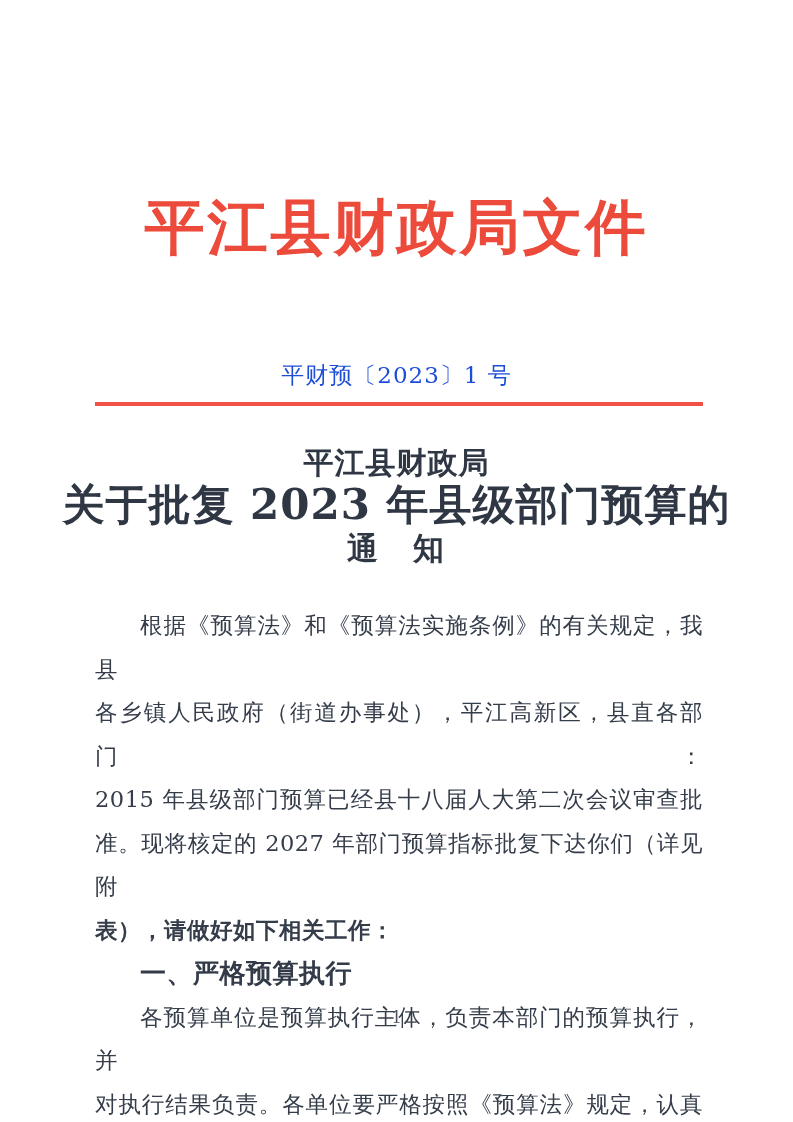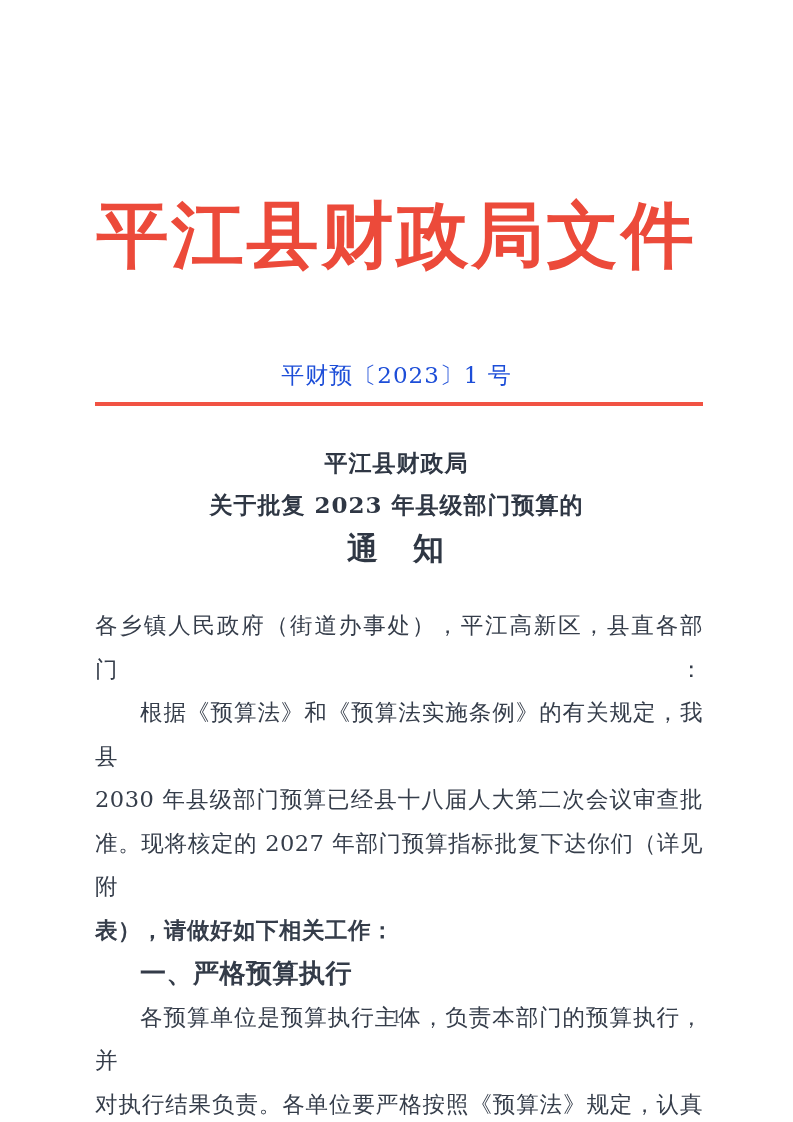--- a/index.html
+++ b/index.html
@@ -11,21 +11,21 @@
     background: #ffffff;
     overflow: hidden;
     font-family: "DejaVu Serif", "Liberation Serif", serif;
   }
   .header-title {
     position: absolute;
     top: 188px;
     left: 0;
     width: 100%;
     text-align: center;
-    font-size: 72px;
+    font-size: 60px;
     font-weight: bold;
     letter-spacing: 3px;
     color: #ec4a3a;
     font-family: Liberation Sans, sans-serif;
     white-space: nowrap;
   }
   .doc-number {
     position: absolute;
     top: 360px;
     left: 0;
@@ -45,22 +45,22 @@
   }
   .doc-title {
     position: absolute;
     top: 442px;
     left: 0;
     width: 100%;
     text-align: center;
     color: #2f3744;
     font-weight: bold;
   }
-  .doc-title .t1 { font-size: 23px; line-height: 42px; letter-spacing: 1px; }
-  .doc-title .t2 { font-size: 23px; line-height: 42px; letter-spacing: 1px; }
+  .doc-title .t1 { font-size: 30px; line-height: 42px; letter-spacing: 1px; }
+  .doc-title .t2 { font-size: 42px; line-height: 42px; letter-spacing: 1px; }
   .doc-title .t3 { font-size: 31px; line-height: 44px; letter-spacing: 2px; }
   .body-text {
     position: absolute;
     top: 604px;
     left: 95px;
     width: 608px;
     font-size: 22.5px;
     line-height: 43.5px;
     color: #353d4a;
     letter-spacing: 0.5px;
@@ -105,23 +105,23 @@
 
   <div class="red-line"></div>
 
   <div class="doc-title">
     <div class="t1">平江县财政局</div>
     <div class="t2">关于批复 2023 年县级部门预算的</div>
     <div class="t3">通　知</div>
   </div>
 
   <div class="body-text">
+    <div class="line indent">根据《预算法》和《预算法实施条例》的有关规定，我县</div>
     <div class="line">各乡镇人民政府（街道办事处），平江高新区，县直各部门：</div>
-    <div class="line indent">根据《预算法》和《预算法实施条例》的有关规定，我县</div>
-    <div class="line">2030 年县级部门预算已经县十八届人大第二次会议审查批</div>
+    <div class="line">2015 年县级部门预算已经县十八届人大第二次会议审查批</div>
     <div class="line">准。现将核定的 2027 年部门预算指标批复下达你们（详见附</div>
     <div class="line end">表），请做好如下相关工作：</div>
     <div class="line heading indent">一、严格预算执行</div>
     <div class="line indent">各预算单位是预算执行主体，负责本部门的预算执行，并</div>
     <div class="line">对执行结果负责。各单位要严格按照《预算法》规定，认真组</div>
 
   </div>
 
   <div class="page-number">1</div>
 

